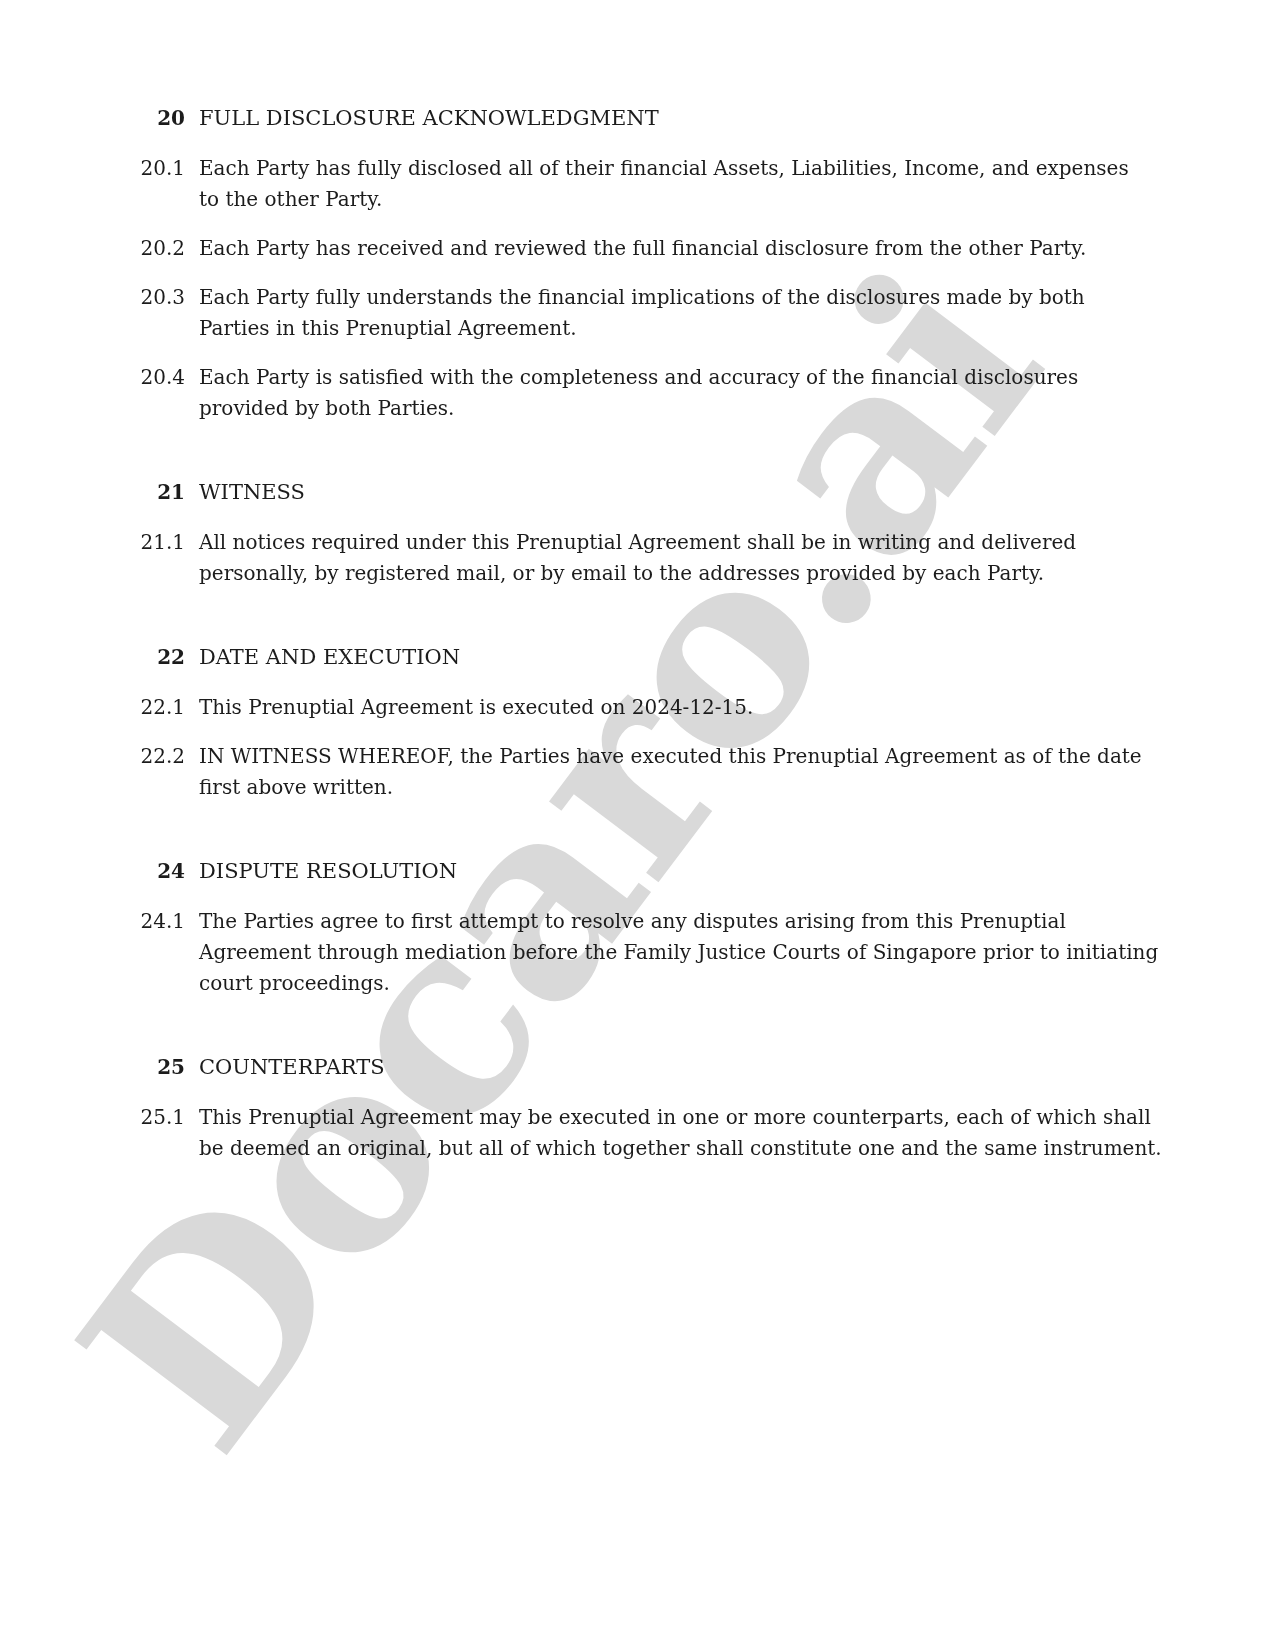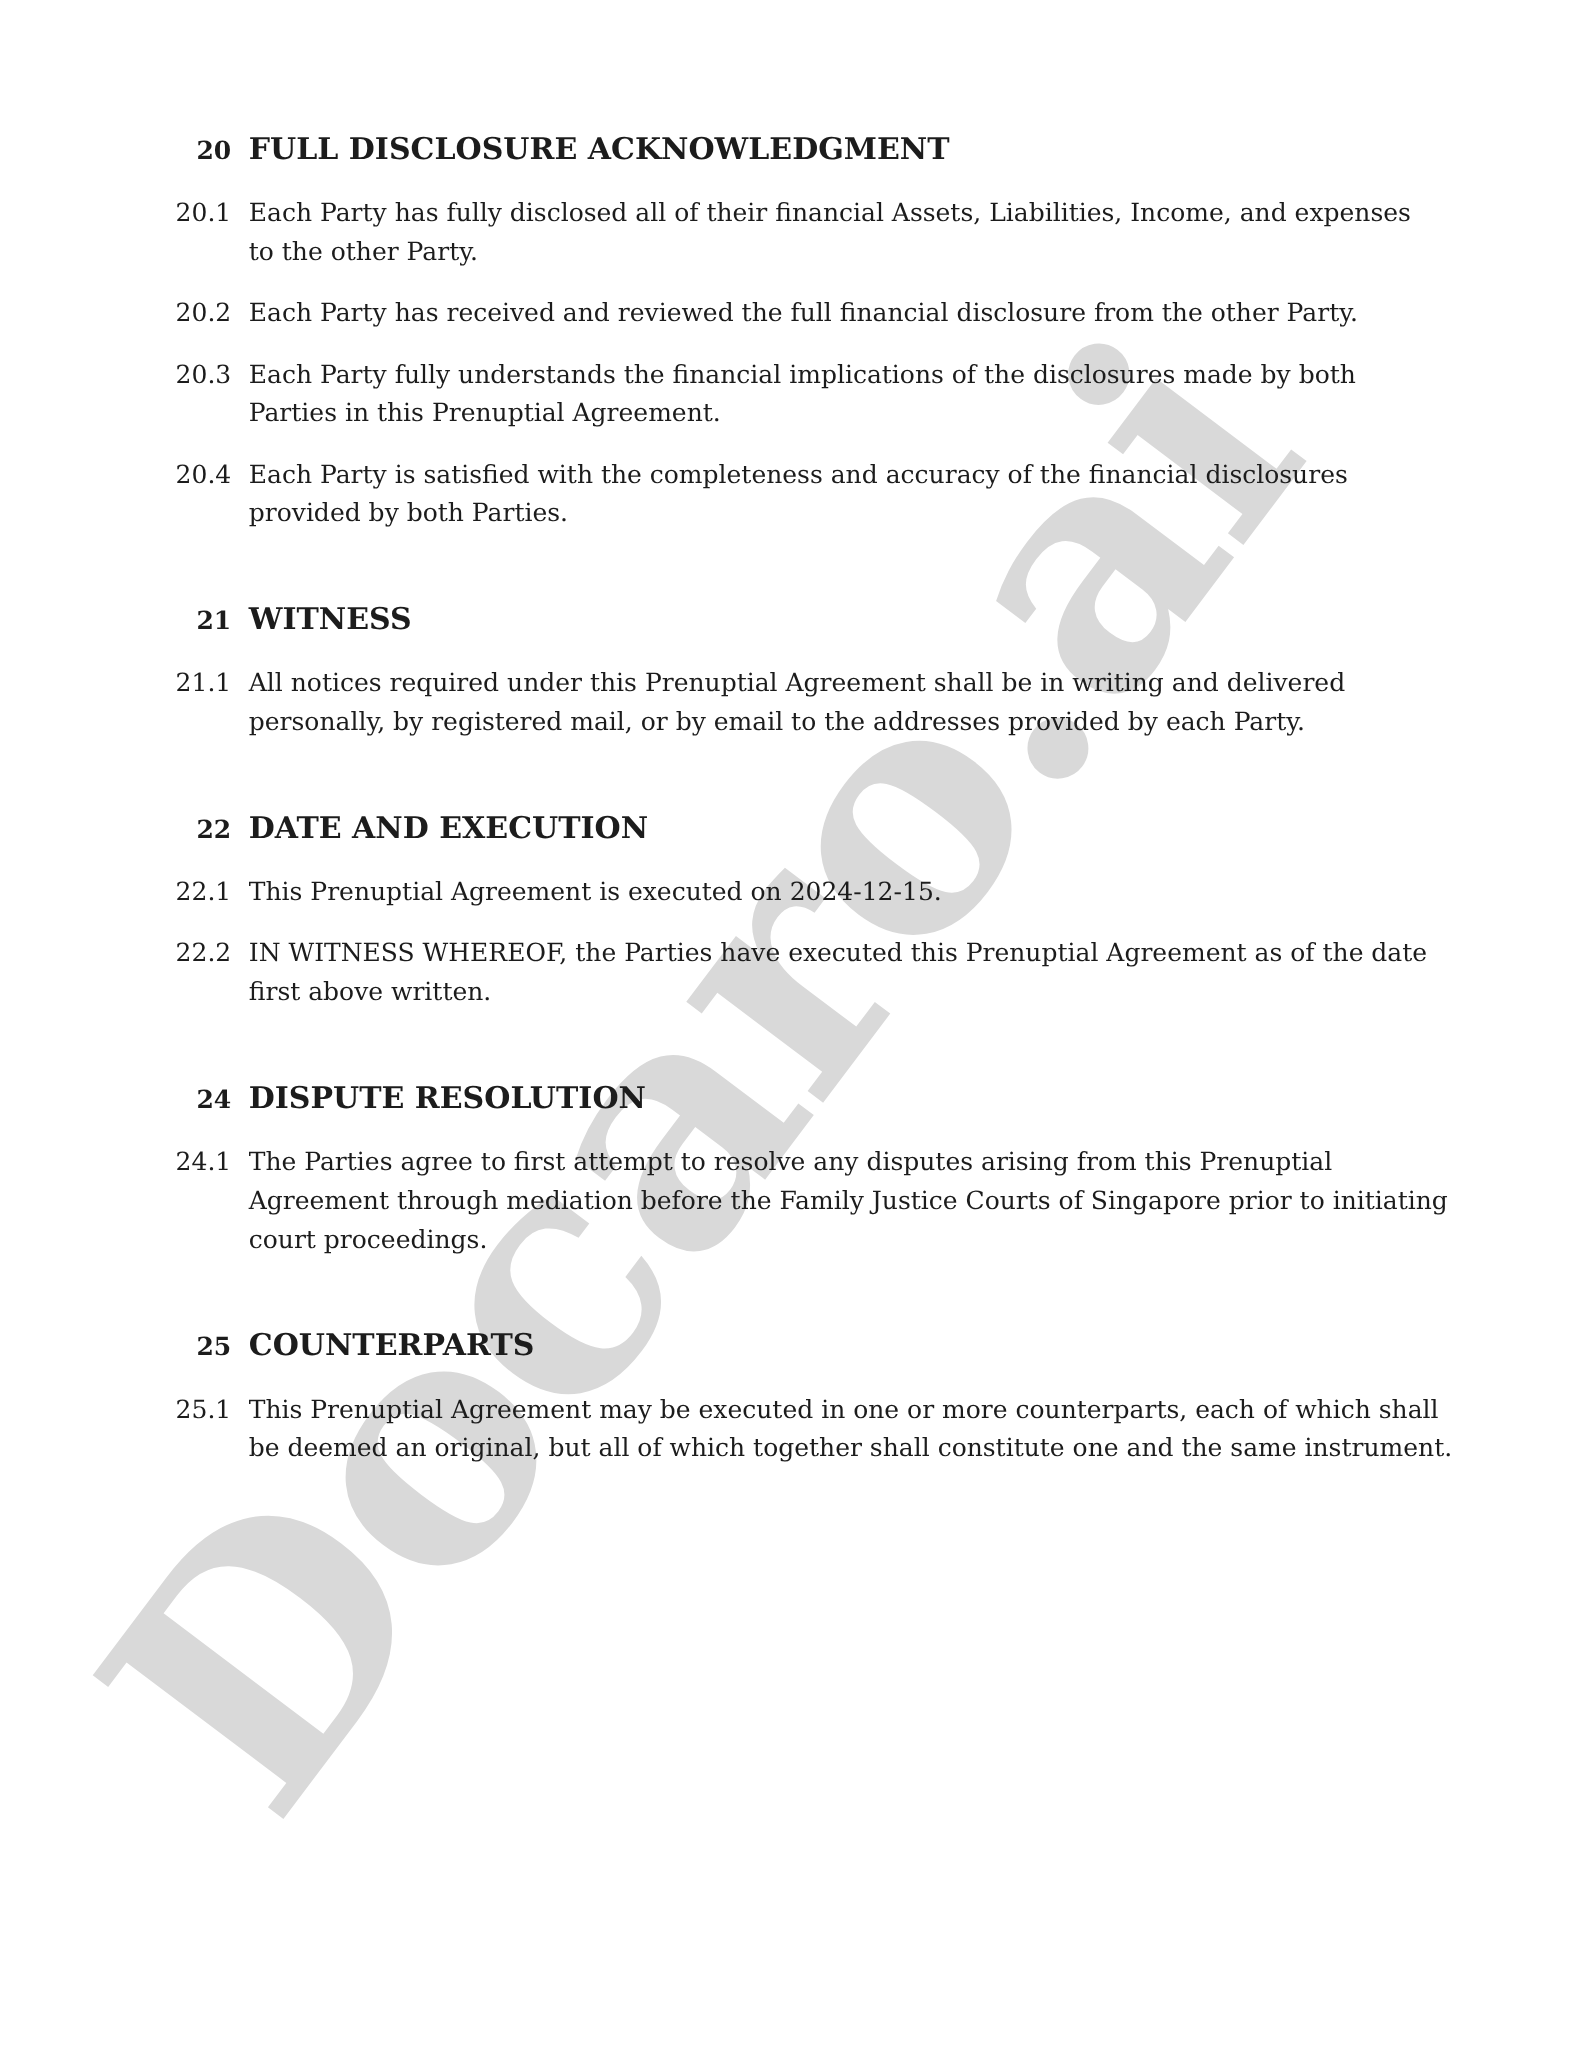--- a/index.html
+++ b/index.html
@@ -43,23 +43,23 @@
     display: grid;
     grid-template-columns: 52px 1fr;
     column-gap: 14px;
     align-items: baseline;
   }
   .num { text-align: right; }
   .section { margin-top: 53px; }
   .section:first-child { margin-top: 0; }
   .heading-row { font-weight: 700; margin: 0 0 19px 0; }
   .heading-row h2 {
-    font-size: 24px;
+    font-size: 21px;
     line-height: 31px;
-    font-weight: 700;
+    font-weight: 400;
     margin: 0;
   }
   .clause { margin-bottom: 18px; }
   .clause-text { margin: 0; }
   .clause-text b { font-weight: 400; }
 </style>
 </head>
 <body style="background: rgb(255, 255, 255); color: rgb(28, 28, 28);">
 
 <div class="page">

